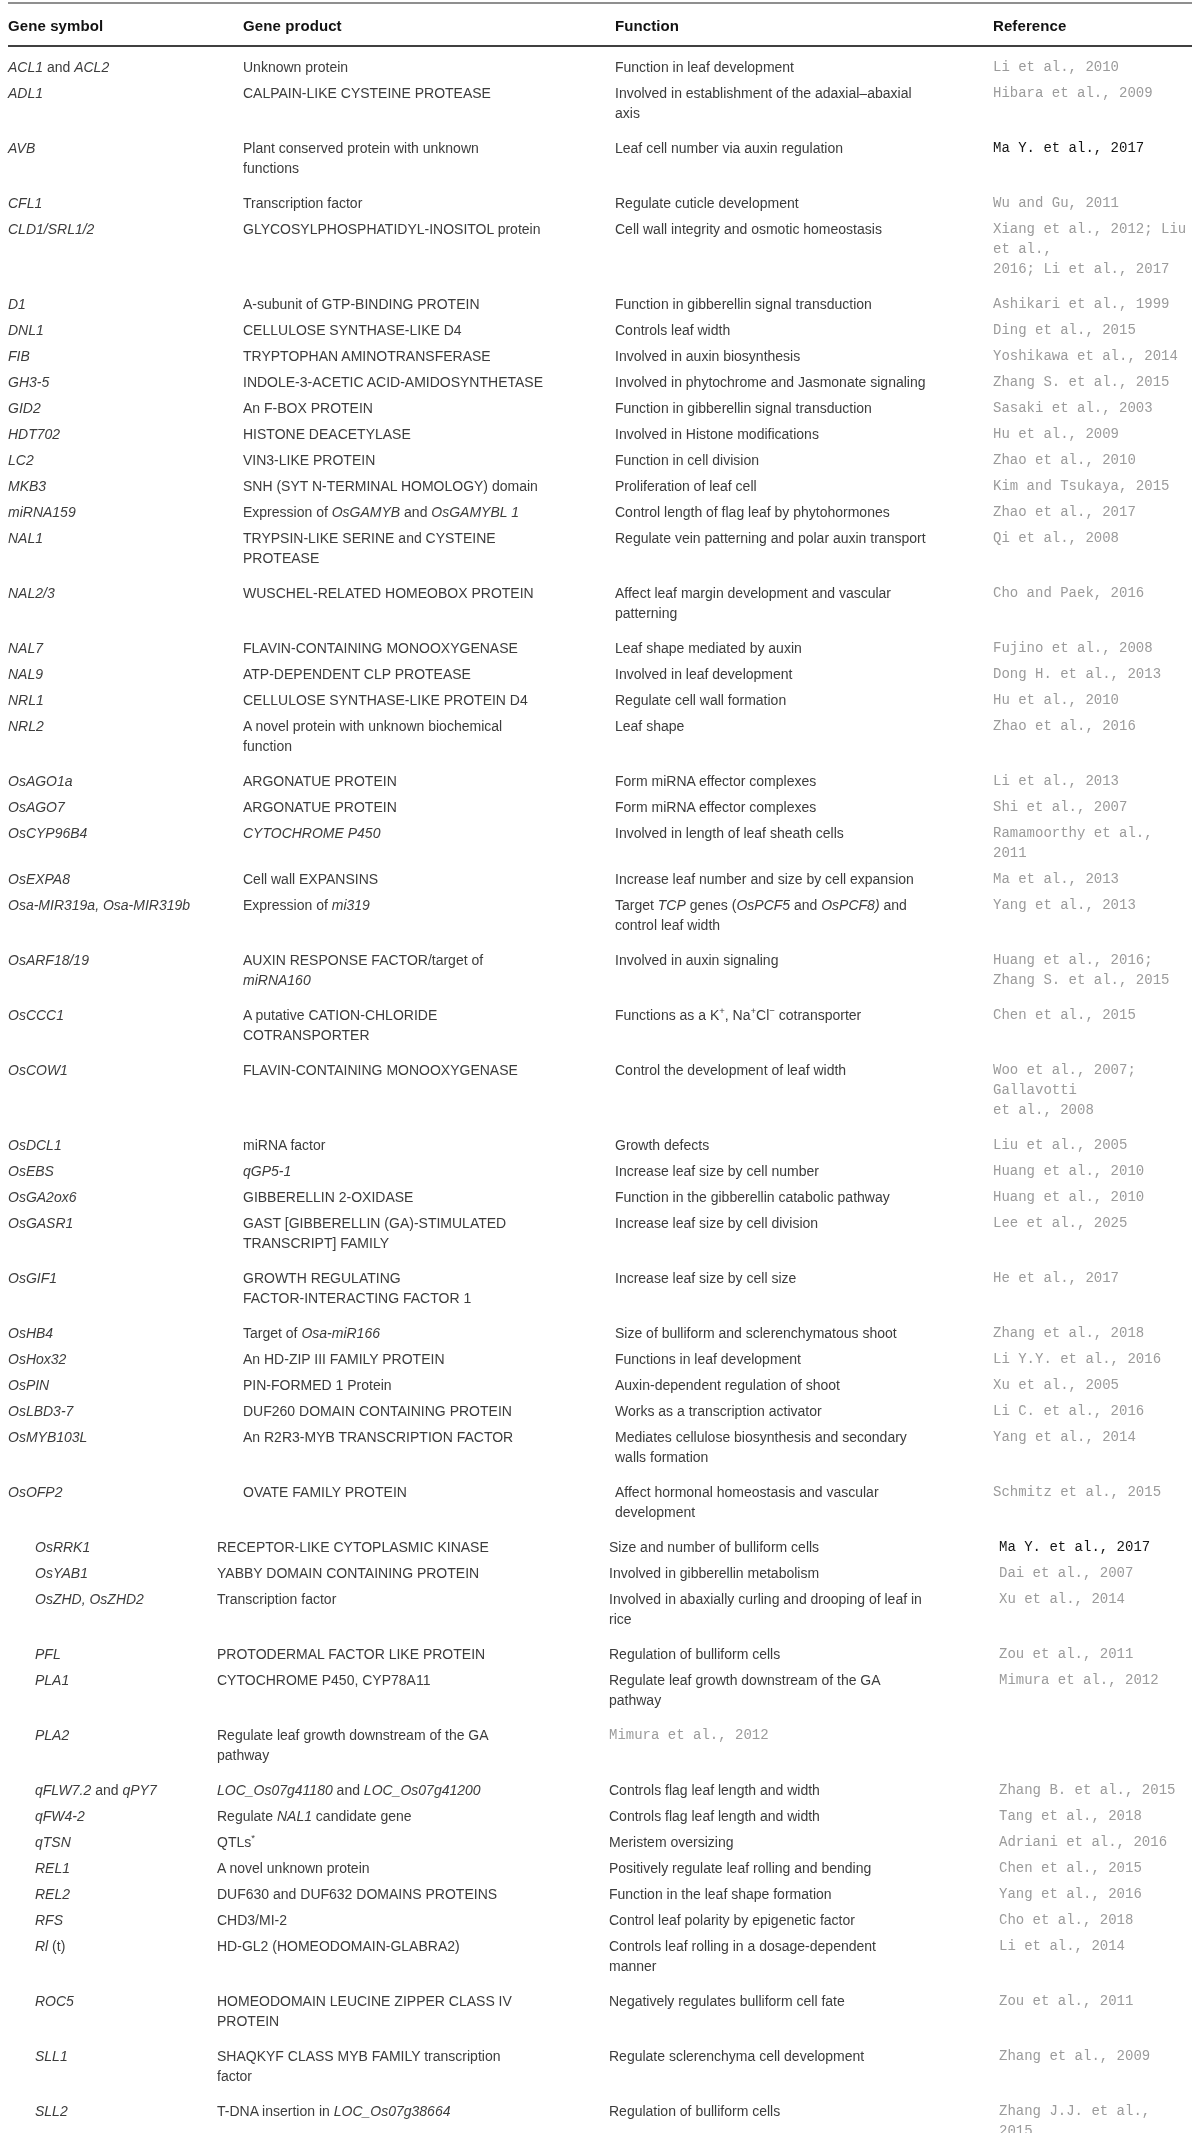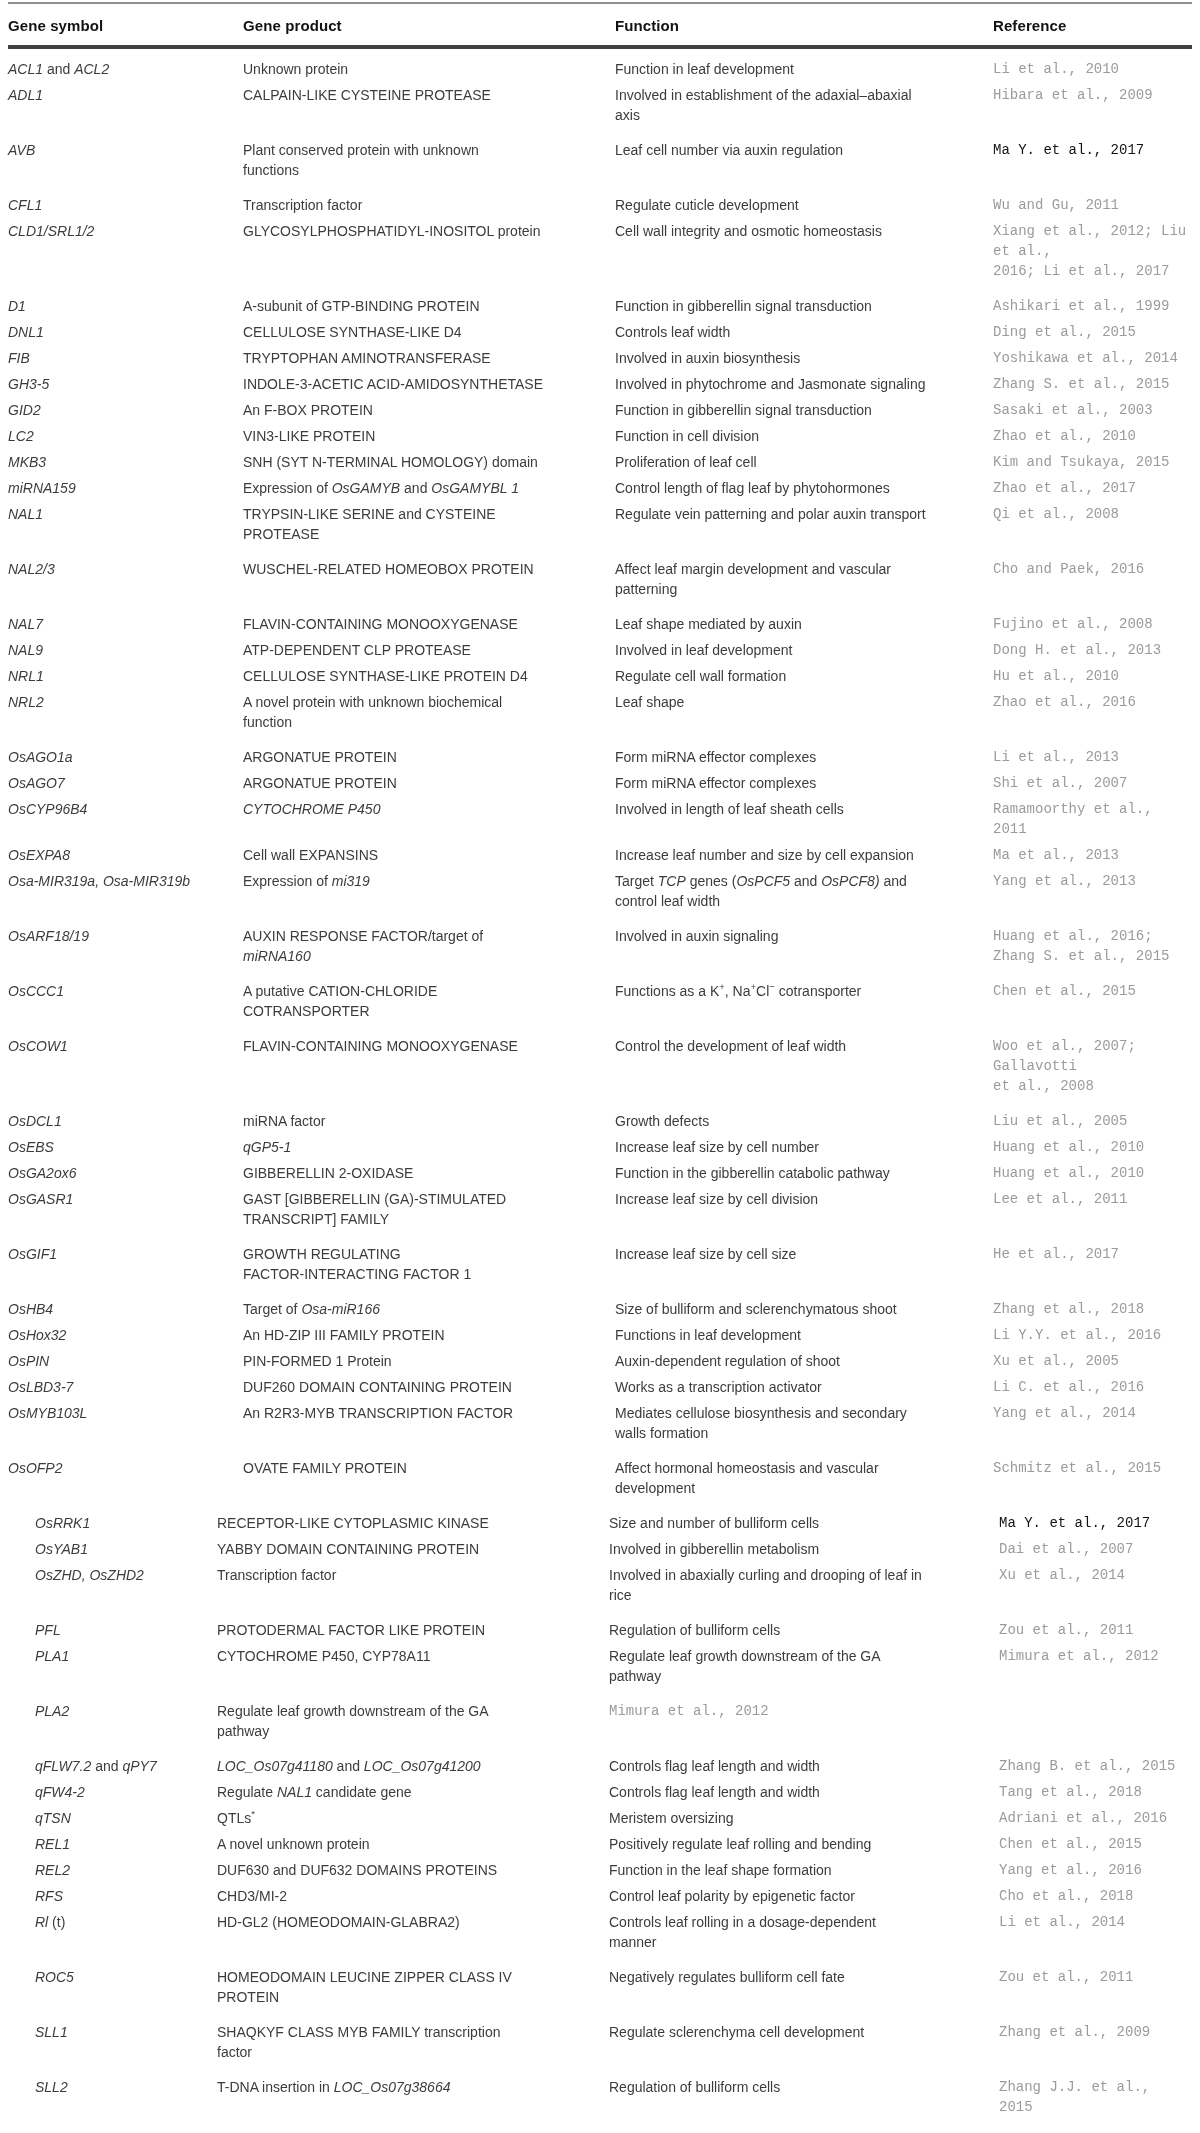--- a/index.html
+++ b/index.html
@@ -8,21 +8,21 @@
     font-family:"Liberation Sans","DejaVu Sans",sans-serif;
     color:#3c3c3c;
     -webkit-font-smoothing:antialiased;
   }
   .page { padding:2px 8px 18px 8px; }
   .top-rule { border-top:2px solid #8f8f8f; height:0; }
   .header-row {
     display:grid;
     grid-template-columns:235px 372px 378px 1fr;
     padding:13px 0 11px 0;
-    border-bottom:4px solid #404040;
+    border-bottom:2px solid #404040;
   }
   .header-cell { font-weight:bold; font-size:15px; color:#121212; letter-spacing:0.1px; }
   .table-body { padding-top:7px; }
   .row { display:grid; padding:3px 0; }
   .row.sec-a { grid-template-columns:235px 372px 378px 1fr; }
   .row.sec-b { grid-template-columns:182px 392px 390px 1fr;margin-left:27px; }
   .row.ml { padding-bottom:12px; }
   .cell { font-size:14px; line-height:20px; padding-right:12px; }
   .cell.reference { color:#9b9b9b; padding-right:0;font-family:Liberation Mono, monospace; }
   .cell .it { font-style:italic; }
@@ -97,20 +97,26 @@
         <div class="cell function"><span>Involved in phytochrome and Jasmonate signaling</span></div>
         <div class="cell reference"><span>Zhang S. et al., 2015</span></div>
       </div>
       <div class="row sec-a">
         <div class="cell gene"><span class="it">GID2</span></div>
         <div class="cell product"><span>An F-BOX PROTEIN</span></div>
         <div class="cell function"><span>Function in gibberellin signal transduction</span></div>
         <div class="cell reference"><span>Sasaki et al., 2003</span></div>
       </div>
       <div class="row sec-a">
+        <div class="cell gene"><span class="it">HDT702</span></div>
+        <div class="cell product"><span>HISTONE DEACETYLASE</span></div>
+        <div class="cell function"><span>Involved in Histone modifications</span></div>
+        <div class="cell reference"><span>Hu et al., 2009</span></div>
+      </div>
+      <div class="row sec-a">
         <div class="cell gene"><span class="it">LC2</span></div>
         <div class="cell product"><span>VIN3-LIKE PROTEIN</span></div>
         <div class="cell function"><span>Function in cell division</span></div>
         <div class="cell reference"><span>Zhao et al., 2010</span></div>
       </div>
       <div class="row sec-a">
         <div class="cell gene"><span class="it">MKB3</span></div>
         <div class="cell product"><span>SNH (SYT N-TERMINAL HOMOLOGY) domain</span></div>
         <div class="cell function"><span>Proliferation of leaf cell</span></div>
         <div class="cell reference"><span>Kim and Tsukaya, 2015</span></div>
@@ -220,21 +226,21 @@
       <div class="row sec-a">
         <div class="cell gene"><span class="it">OsGA2ox6</span></div>
         <div class="cell product"><span>GIBBERELLIN 2-OXIDASE</span></div>
         <div class="cell function"><span>Function in the gibberellin catabolic pathway</span></div>
         <div class="cell reference"><span>Huang et al., 2010</span></div>
       </div>
       <div class="row sec-a ml">
         <div class="cell gene"><span class="it">OsGASR1</span></div>
         <div class="cell product"><span>GAST [GIBBERELLIN (GA)-STIMULATED</span><br><span>TRANSCRIPT] FAMILY</span></div>
         <div class="cell function"><span>Increase leaf size by cell division</span></div>
-        <div class="cell reference"><span>Lee et al., 2011</span></div>
+        <div class="cell reference"><span>Lee et al., 2025</span></div>
       </div>
       <div class="row sec-a ml">
         <div class="cell gene"><span class="it">OsGIF1</span></div>
         <div class="cell product"><span>GROWTH REGULATING</span><br><span>FACTOR-INTERACTING FACTOR 1</span></div>
         <div class="cell function"><span>Increase leaf size by cell size</span></div>
         <div class="cell reference"><span>He et al., 2017</span></div>
       </div>
       <div class="row sec-a">
         <div class="cell gene"><span class="it">OsHB4</span></div>
         <div class="cell product"><span>Target of </span><span class="it">Osa-miR166</span></div>

